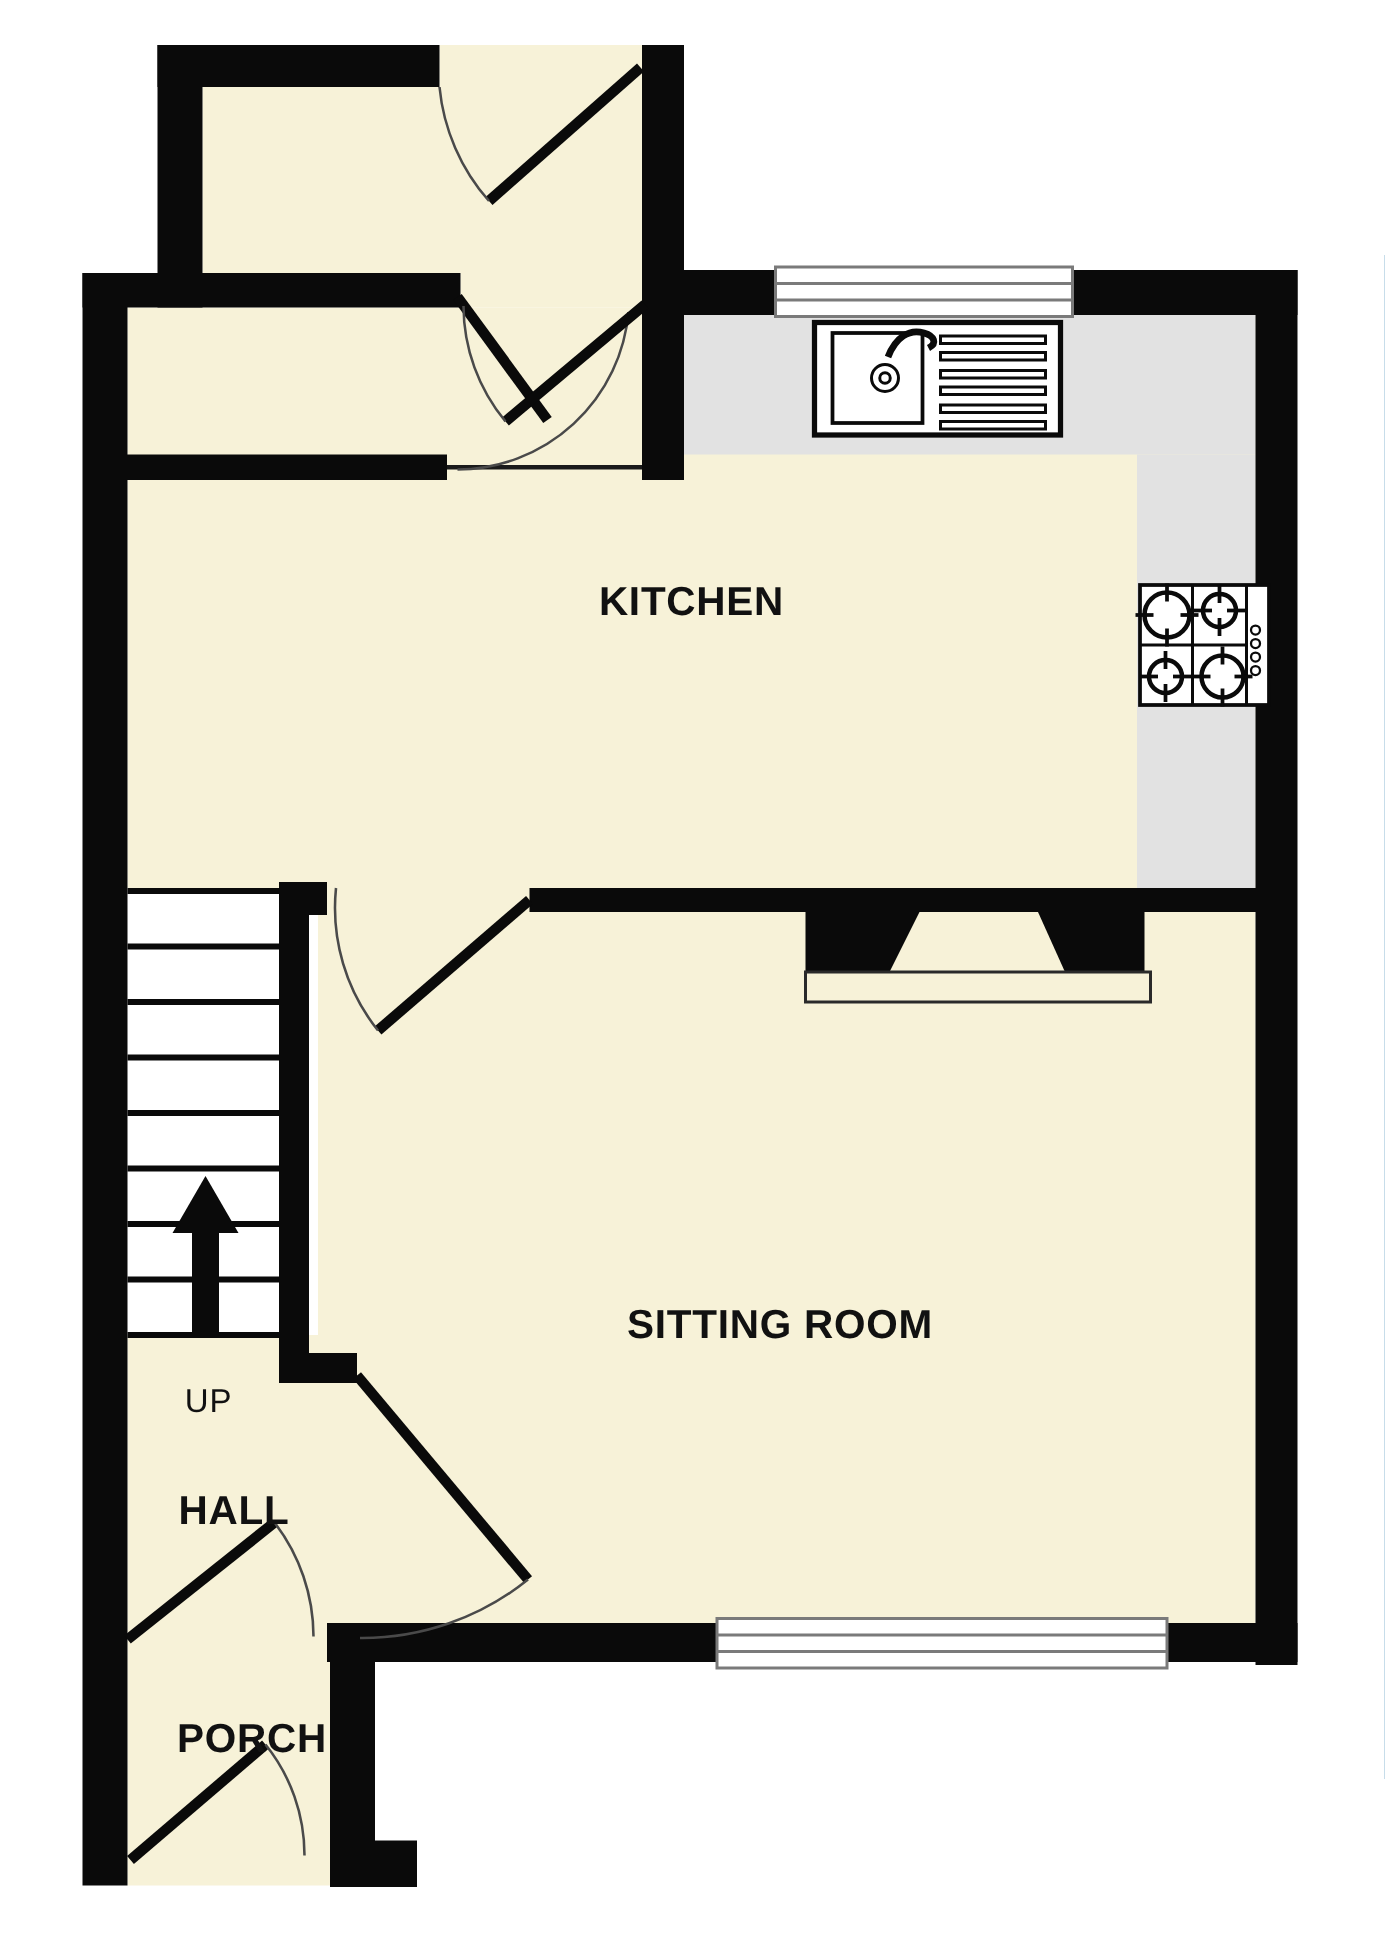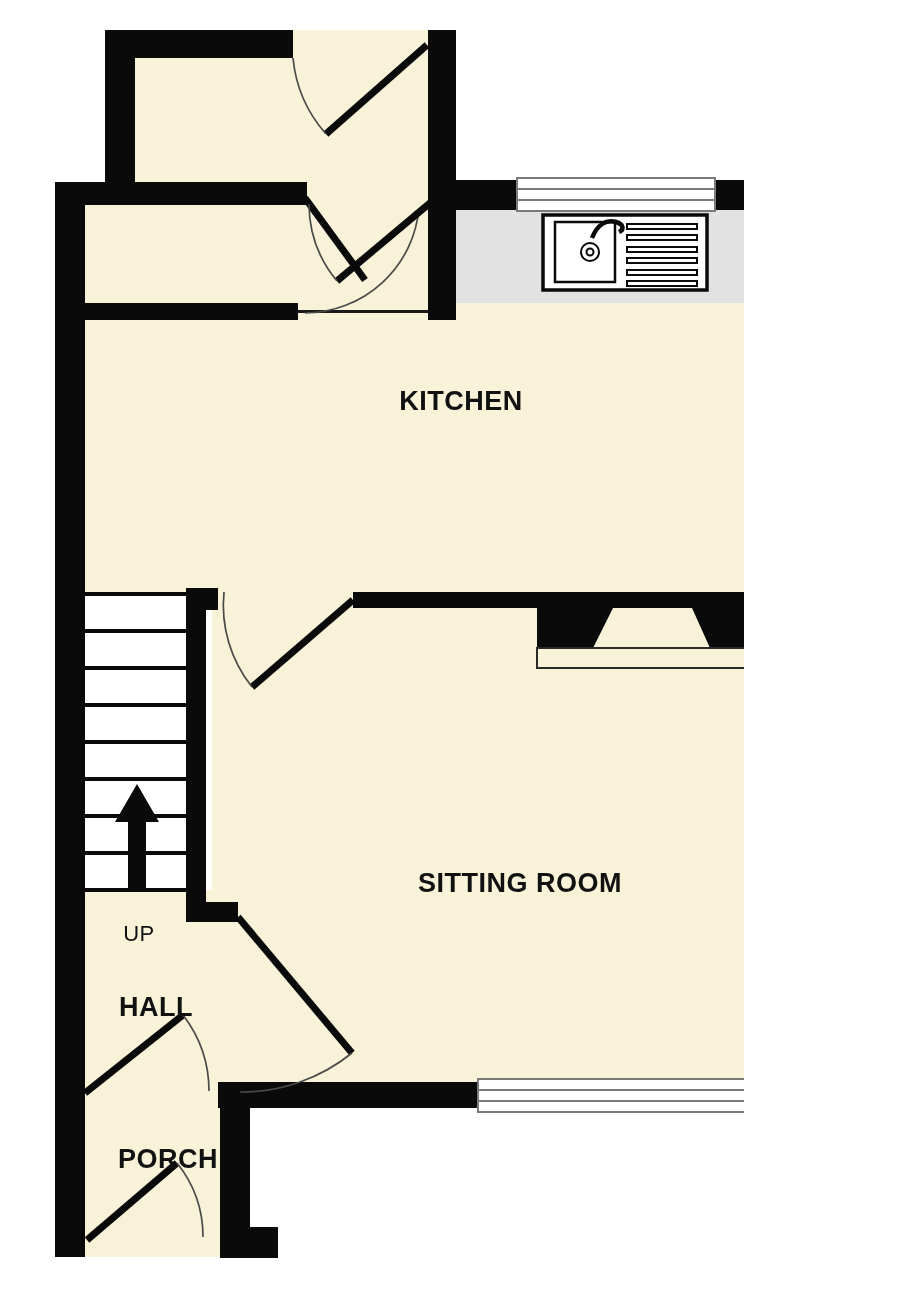--- a/index.html
+++ b/index.html
@@ -1,18 +1,18 @@
 <!DOCTYPE html>
 <html><head>
 <meta charset="utf-8">
 <style>
   html,body{margin:0;padding:0;background:#ffffff;}
   .plan-stage{
     position:relative;
-    width:744px;height:1300px;
+    width:923px;height:1300px;
     background:#0369a1;
     font-family:"Liberation Sans", sans-serif;
     overflow:hidden;
     text-decoration:underline;
   }
   svg{display:block;}
   .room-label{
     font-family:"Liberation Sans", sans-serif;
     font-weight:700;
     font-size:27px;

